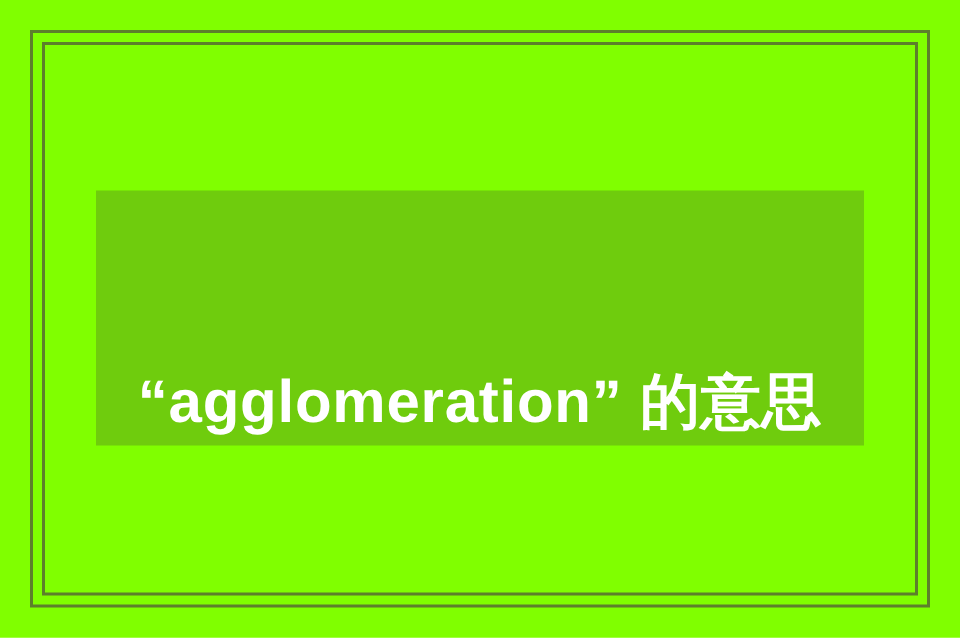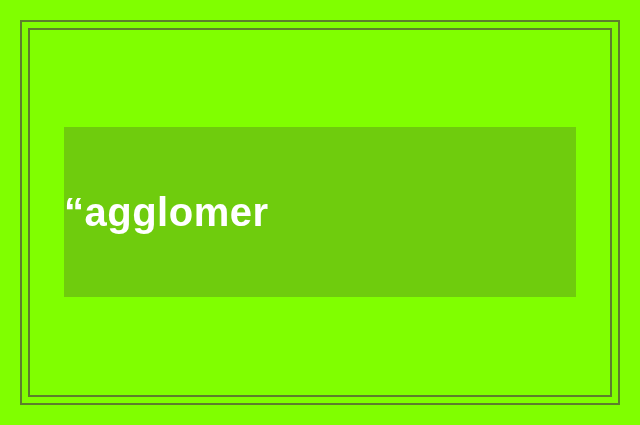--- a/index.html
+++ b/index.html
@@ -45,22 +45,21 @@
 
   
   .title-panel {
     position: absolute;
     left: 64px;
     top: 127px;
     width: 512px;
     height: 170px;
     background: #6fcc0d;
     display: flex;
-    flex-direction: column;
-    align-items: flex-start;
+    align-items: flex-end;
     justify-content: center;
     box-sizing: border-box;
   }
 
   .title-line {
     color: #ffffff;
     font-size: 40px;
     font-weight: bold;
     line-height: 58px;
     letter-spacing: 0.5px;
@@ -71,15 +70,16 @@
 </head>
 <body>
 
 <div id="poster">
 
   <div class="frame-outer"></div>
   <div class="frame-inner"></div>
 
   <div class="title-panel">
     <div class="title-line">“agglomer</div>
+    <div class="title-line">ation” 的意思</div>
   </div>
 
 </div>
 
 </body></html>

